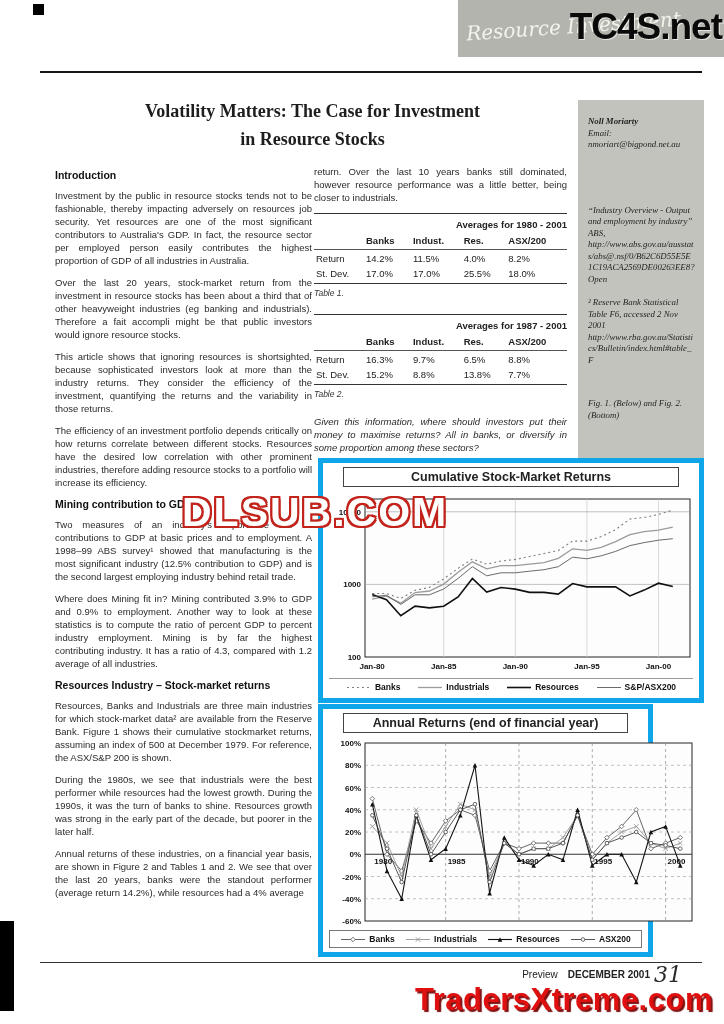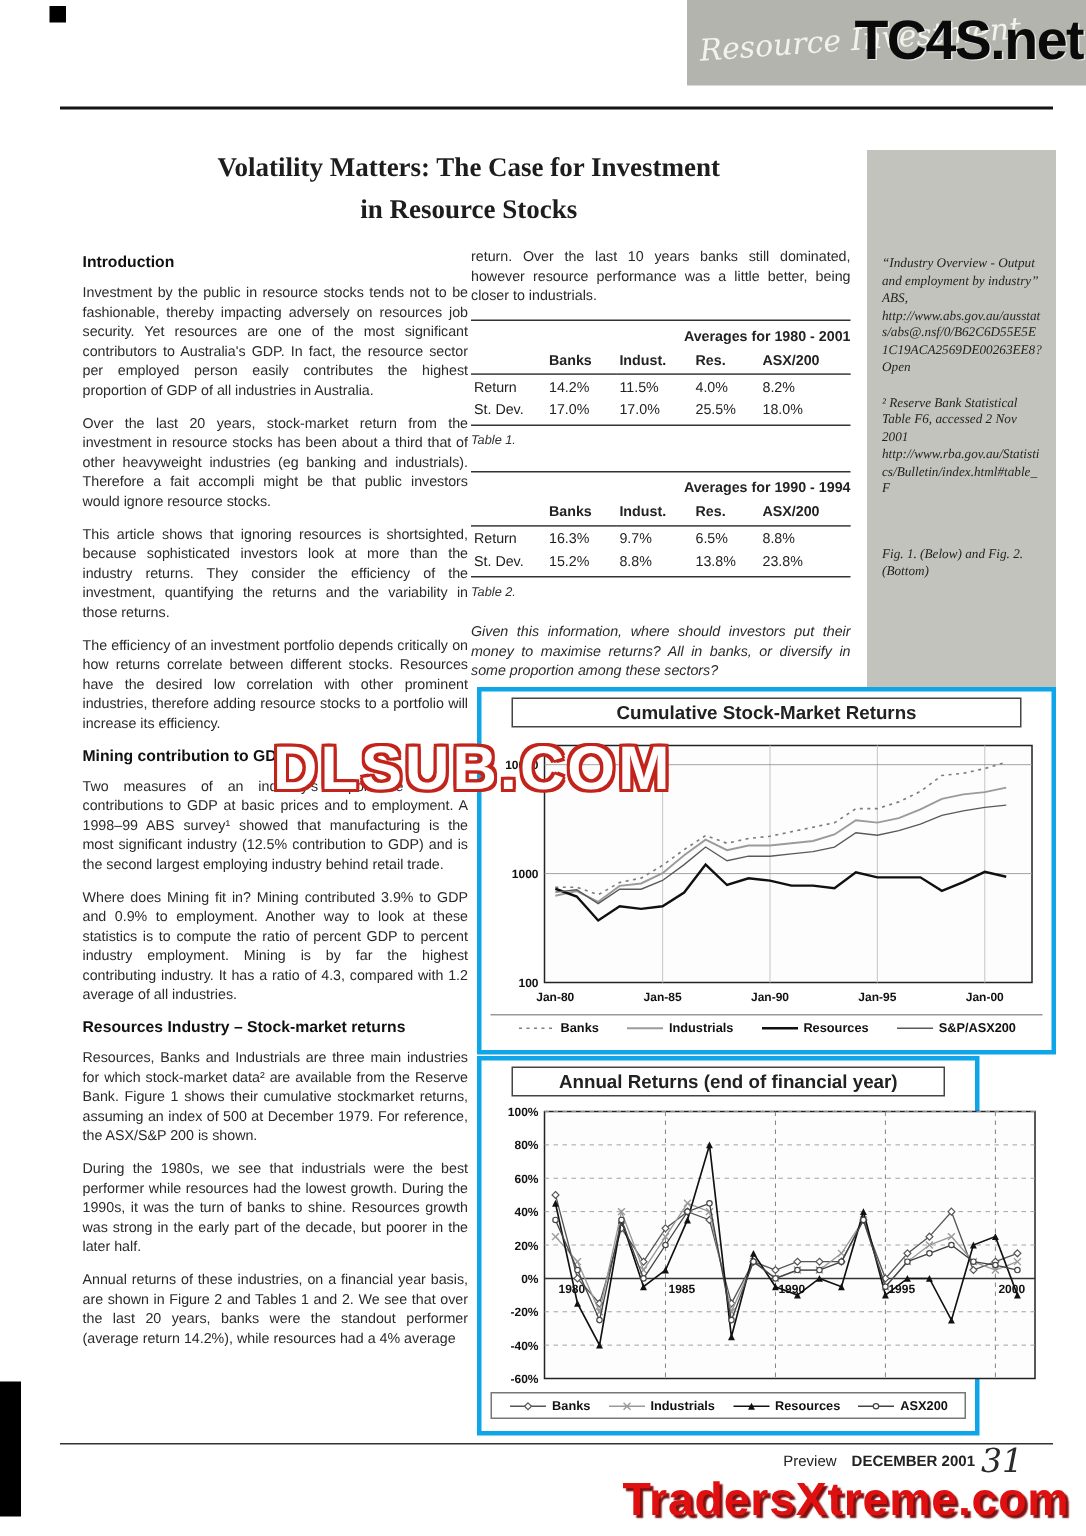--- a/index.html
+++ b/index.html
@@ -40,21 +40,21 @@
   .sidebar{position:absolute;left:578px;top:100px;width:126px;height:358px;background:#c3c3bd;
            padding:16px 9px 10px 10px;box-sizing:border-box;font-family:"Liberation Serif",serif;
            font-style:italic;font-size:8.8px;line-height:11.5px;color:#1f1f1f;}
   .sb-author{font-weight:bold;}
   .sb-email{overflow-wrap:anywhere;}
   .sb-ref1{margin-top:54px;overflow-wrap:anywhere;}
   .sb-ref2{margin-top:12px;overflow-wrap:anywhere;}
   .sb-fignote{margin-top:32px;}
 
   
-  .fig{position:absolute;box-sizing:border-box;background:#fff;border:3px solid #0ea5e9;padding:4px 6px;}
+  .fig{position:absolute;box-sizing:border-box;background:#fff;border:5px solid #0ea5e9;padding:4px 6px;}
   .fig1{left:318px;top:458px;width:386px;height:245px;}
   .fig2{left:318px;top:704px;width:335px;height:253px;}
   .fig-title{border:1px solid #444;font-weight:bold;font-size:12.5px;text-align:center;
              padding:2px 0;margin:0 14px 4px;}
   .fig svg.plot{display:block;}
   .legend{display:flex;justify-content:space-evenly;align-items:center;font-size:8.5px;
           font-weight:bold;margin-top:3px;color:#111;}
   .legend.topline{border-top:1px solid #999;padding-top:3px;}
   .legend.boxed{border:1px solid #777;padding:3px 0;}
   .legend-item{display:flex;align-items:center;gap:3px;}
@@ -137,21 +137,21 @@
             <td>17.0%</td>
             <td>25.5%</td>
             <td>18.0%</td>
           </tr>
         </tbody>
       </table>
     </div>
     <div class="t-caption">Table 1.</div>
 
     <div class="avg-table">
-      <div class="t-title">Averages for 1990 - 1994</div>
+      <div class="t-title">Averages for 1987 - 2001</div>
       <table>
         <thead>
           <tr>
             <th class="c0"></th>
             <th>Banks</th>
             <th>Indust.</th>
             <th>Res.</th>
             <th>ASX/200</th>
           </tr>
         </thead>
@@ -161,31 +161,36 @@
             <td>16.3%</td>
             <td>9.7%</td>
             <td>6.5%</td>
             <td>8.8%</td>
           </tr>
           <tr>
             <td class="c0">St. Dev.</td>
             <td>15.2%</td>
             <td>8.8%</td>
             <td>13.8%</td>
-            <td>23.8%</td>
+            <td>7.7%</td>
           </tr>
         </tbody>
       </table>
     </div>
     <div class="t-caption">Table 2.</div>
 
     <p class="body qitalic">Given this information, where should investors put their money to maximise returns? All in banks, or diversify in some proportion among these sectors?</p>
   </div>
 
   <aside class="sidebar">
+    <div class="sb-block">
+      <div class="sb-author">Noll Moriarty</div>
+      <div>Email:</div>
+      <div class="sb-email">nmoriart@bigpond.net.au</div>
+    </div>
     <div class="sb-ref1">“Industry Overview - Output and employment by industry” ABS, http://www.abs.gov.au/ausstats/abs@.nsf/0/B62C6D55E5E1C19ACA2569DE00263EE8?Open</div>
     <div class="sb-ref2">² Reserve Bank Statistical Table F6, accessed 2 Nov 2001 http://www.rba.gov.au/Statistics/Bulletin/index.html#table_F</div>
     <div class="sb-fignote">Fig. 1. (Below) and Fig. 2. (Bottom)</div>
   </aside>
 
   <figure class="fig fig1" style="margin:0;">
     <div class="fig-title">Cumulative Stock-Market Returns</div>
     <svg class="plot" id="chart1" width="371" height="184">
         <rect x="36" y="8" width="325" height="158" fill="#fdfdfd" stroke="#222" stroke-width="1"></rect>
         <text x="43.15859030837003" y="178" text-anchor="middle" font-size="8" font-weight="bold" fill="#111" font-family="Liberation Sans, sans-serif">Jan-80</text>

